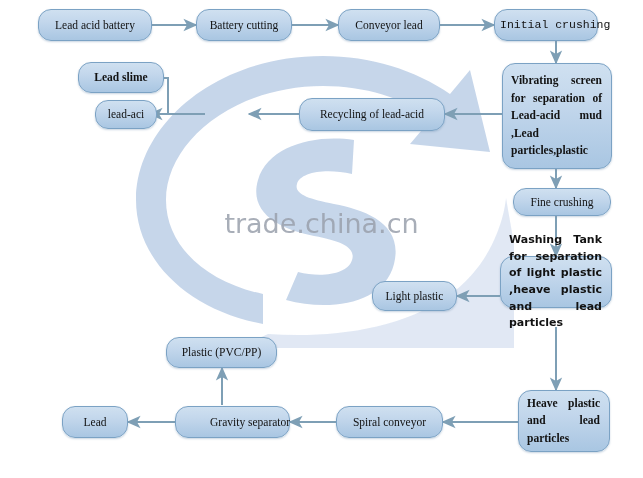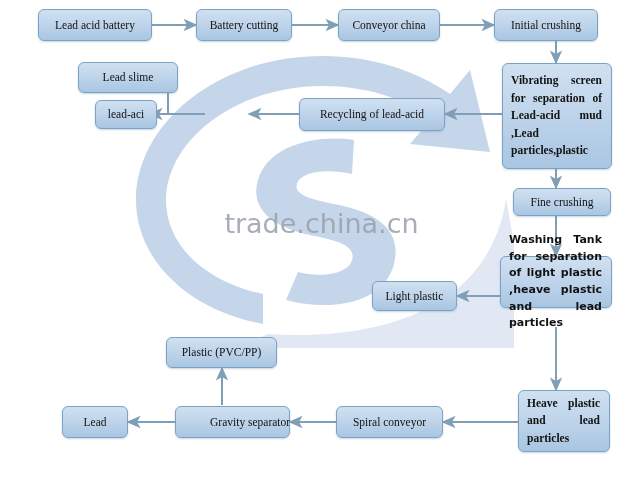--- a/index.html
+++ b/index.html
@@ -46,21 +46,21 @@
     width: 643px; height: 478px;
     z-index: 3;
     pointer-events: none;
   }
   
   .node {
     position: absolute;
     box-sizing: border-box;
     z-index: 4;
     border: 1px solid #7ba2c4;
-    border-radius: 6px;
+    border-radius: 13px;
     background: linear-gradient(to bottom, #cfe0f0 0%, #c3d7ec 38%, #a9c6e2 100%);
     box-shadow: 0 1px 2px rgba(120,150,180,0.40);
     display: flex;
     align-items: center;
     justify-content: center;
     color: #121212;
     font-size: 11.5px;
     line-height: 1.42;
     padding: 2px 5px;
     text-align: center;
@@ -146,24 +146,24 @@
 
   <div class="node" style="left:38px; top:9px; width:114px; height:32px;">
     <span class="txt">Lead acid battery</span>
   </div>
 
   <div class="node" style="left:196px; top:9px; width:96px; height:32px;">
     <span class="txt">Battery cutting</span>
   </div>
 
   <div class="node" style="left:338px; top:9px; width:102px; height:32px;">
-    <span class="txt">Conveyor china</span>
-  </div>
-
-  <div class="node" style="left:494px; top:9px; width:104px; height:32px;">
+    <span class="txt">Conveyor lead</span>
+  </div>
+
+  <div class="node" style="left:494px; top:9px; width:104px; height:32px;font-family:Liberation Mono, monospace;">
     <span class="txt">Initial crushing</span>
   </div>
 
   <div class="node multiline" style="left:502px; top:63px; width:110px; height:106px;">
     <span class="txt">Vibrating screen for separation of Lead-acid mud ,Lead particles,plastic</span>
   </div>
 
   <div class="node" style="left:513px; top:188px; width:98px; height:28px;">
     <span class="txt">Fine crushing</span>
   </div>
@@ -198,19 +198,19 @@
 
   <div class="node" style="left:299px; top:98px; width:146px; height:33px;">
     <span class="txt">Recycling of lead-acid</span>
   </div>
 
 
   <div class="node" style="left:95px; top:100px; width:62px; height:29px;">
     <span class="txt">lead-aci</span>
   </div>
 
-  <div class="node" style="left:78px; top:62px; width:100px; height:31px;">
+  <div class="node" style="left:78px; top:62px; width:86px; height:31px;font-weight:bold;">
     <span class="txt">Lead slime</span>
   </div>
 
   <div id="watermark-text">trade.china.cn</div>
 
 </div>
 
 </body></html>

